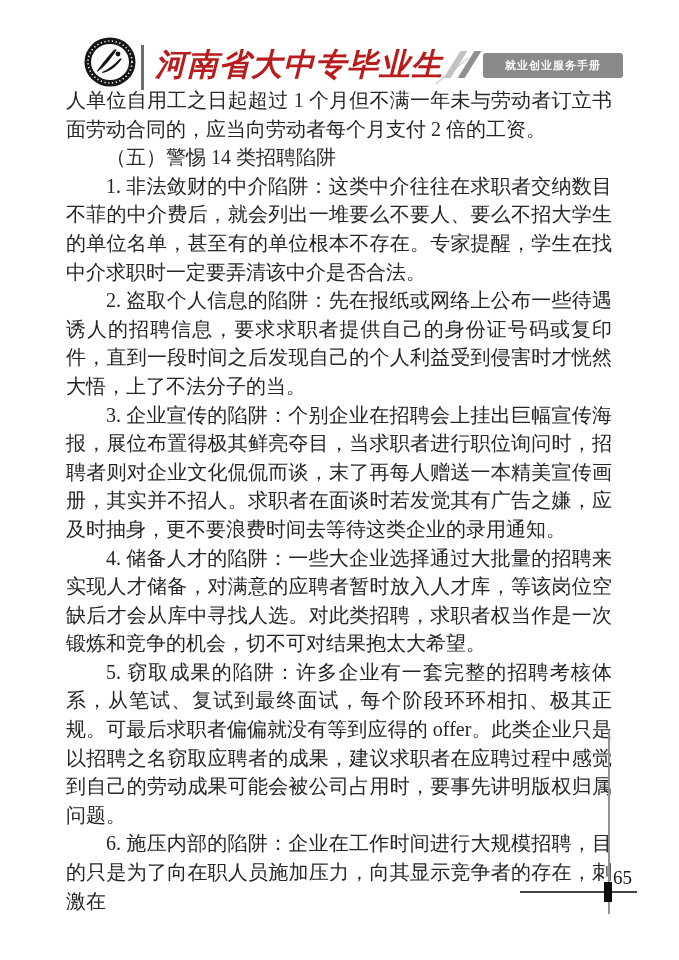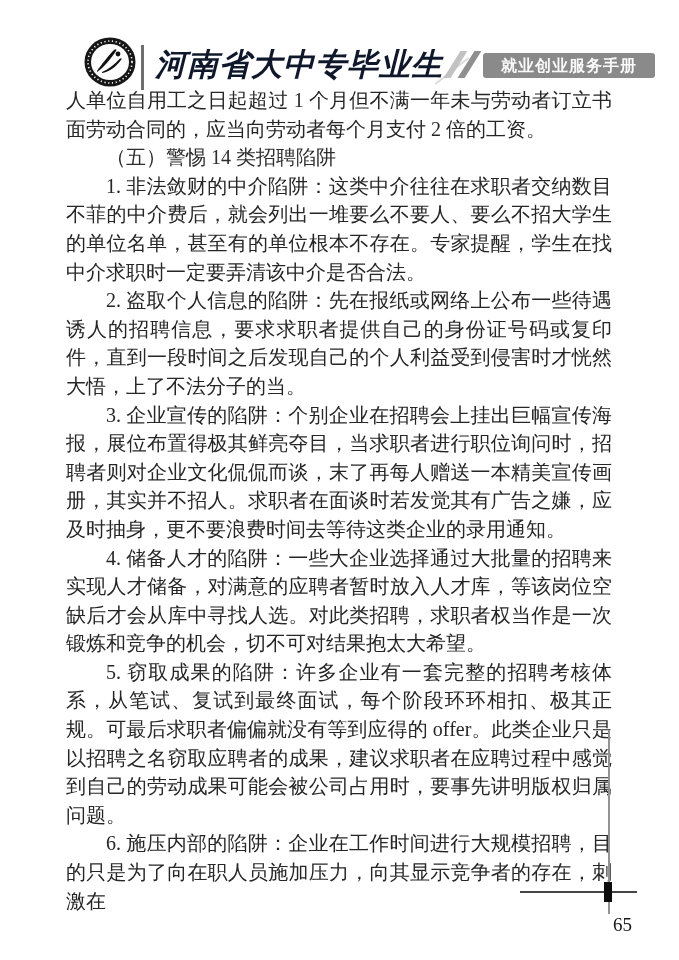--- a/index.html
+++ b/index.html
@@ -25,48 +25,48 @@
     background: #6e6e6e;
   }
   .brand {
     position: absolute;
     left: 155px; top: 44px;
     width: 300px;
     font-size: 31px;
     font-style: italic;
     font-weight: 600;
     letter-spacing: 1px;
-    color: #0f172a;
+    color: #b91c1c;
     white-space: nowrap;
   }
   .badge-tail {
     position: absolute;
     left: 431px; top: 70px;
     width: 42px; height: 2px;
     background: #dcdcdc;
     transform: rotate(-38deg);
   }
   .slash {
     position: absolute;
     top: 51px;
     width: 7px; height: 27px;
     transform: skewX(-32deg);
   }
   .slash-1 { left: 452px; background: #c2c2c2; }
   .slash-2 { left: 466px; background: #8f8f8f; }
   .badge {
     position: absolute;
     left: 483px; top: 53px;
-    width: 172px; height: 25px;
+    width: 140px; height: 25px;
     background: #8a8a8a;
     border-radius: 3px;
     color: #fafafa;
     font-family: "Liberation Sans", "DejaVu Sans", sans-serif;
     font-weight: bold;
-    font-size: 16px;
+    font-size: 11px;
     letter-spacing: 1px;
     line-height: 25px;
     text-align: center;
     white-space: nowrap;
   }
 
   
   .content {
     position: absolute;
     left: 66px; top: 86px;
@@ -97,21 +97,20 @@
     position: absolute;
     left: 604px; top: 882px;
     width: 8px; height: 20px;
     background: #0d0d0d;
   }
   .page-num {
     position: absolute;
     left: 613px; top: 867px;
     font-size: 19px;
     color: #151515;
-    margin-top: 47px;
   }
 </style>
 </head>
 <body>
 
 <div class="page">
 
   <div class="logo">
     <svg width="52" height="50" viewBox="0 0 52 50" xmlns="http://www.w3.org/2000/svg">
       <ellipse cx="26" cy="25" rx="25.5" ry="24.5" fill="#161616"></ellipse>

